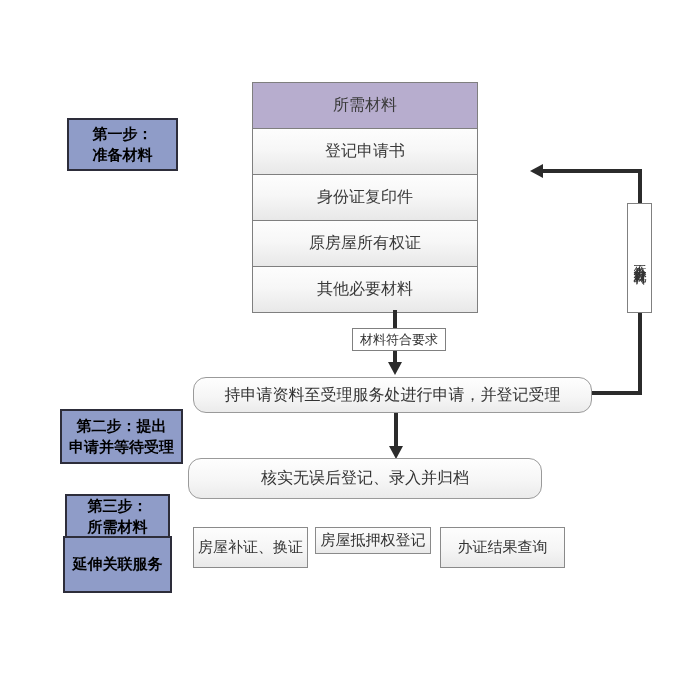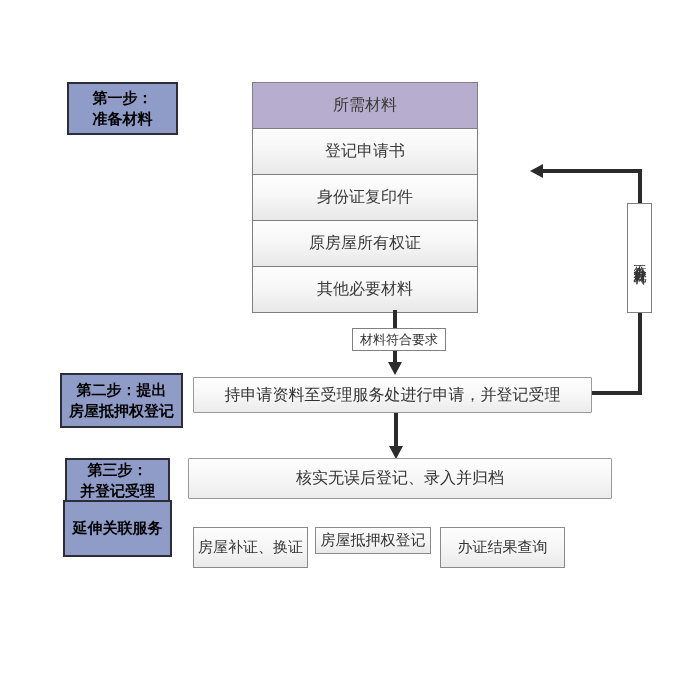--- a/index.html
+++ b/index.html
@@ -10,21 +10,21 @@
   }
   .title{
     position:absolute;left:0;top:26px;width:700px;text-align:center;
     font-size:19px;font-weight:bold;color:#111;letter-spacing:1px;
   }
   
   .step{
     position:absolute;box-sizing:border-box;background:#8f9cc8;
     border:2px solid #2d2d3a;color:#000;font-weight:bold;font-size:15px;
     display:flex;align-items:center;justify-content:center;text-align:center;
-    white-space:pre-line;line-height:1.35;
+    white-space:pre-line;line-height:1.35;margin-top:36px;
   }
   .step1{left:67px;top:82px;width:111px;height:53px;}
   .step2{left:60px;top:373px;width:123px;height:55px;font-size:15px;}
   .step3{left:65px;top:458px;width:105px;height:45px;}
   .step4{left:63px;top:500px;width:109px;height:57px;}
   
   .mat-table{
     position:absolute;left:252px;top:82px;width:226px;box-sizing:border-box;
     border:1px solid #7f7f7f;background:#fff;
   }
@@ -32,27 +32,27 @@
     height:45px;background:#b7adce;display:flex;align-items:center;justify-content:center;
     font-size:16px;color:#3a3a3a;
   }
   .mat-row{
     height:45px;border-top:1px solid #7f7f7f;
     background:linear-gradient(180deg,#fdfdfd 0%,#f7f7f7 45%,#e8e8e8 100%);
     display:flex;align-items:center;justify-content:center;font-size:16px;color:#3a3a3a;
   }
   
   .rbox{
-    position:absolute;box-sizing:border-box;border:1px solid #9a9a9a;border-radius:1px;
+    position:absolute;box-sizing:border-box;border:1px solid #9a9a9a;border-radius:13px;
     background:linear-gradient(180deg,#fefefe 0%,#f6f6f6 55%,#ebebeb 100%);
     display:flex;align-items:center;justify-content:center;font-size:16px;color:#333;
     text-align:center;
   }
   .rbox1{left:193px;top:377px;width:399px;height:36px;}
-  .rbox2{left:188px;top:458px;width:424px;height:41px;}
+  .rbox2{left:188px;top:458px;width:354px;height:41px;}
   
   .svc{
     position:absolute;box-sizing:border-box;border:1px solid #8a8a8a;
     background:linear-gradient(180deg,#fdfdfd 0%,#f5f5f5 55%,#e9e9e9 100%);
     display:flex;align-items:center;justify-content:center;font-size:15px;color:#333;
   }
   .svc1{left:193px;top:527px;width:115px;height:41px;}
   .svc2{left:315px;top:527px;width:116px;height:27px;}
   .svc3{left:440px;top:527px;width:125px;height:41px;}
   
@@ -80,23 +80,23 @@
 </style>
 </head>
 <body>
 
 <div class="canvas">
 
 
   <div class="step step1">第一步：
 准备材料</div>
   <div class="step step2">第二步：提出
-房屋抵押权登记</div>
+申请并等待受理</div>
   <div class="step step3">第三步：
-并登记受理</div>
+所需材料</div>
   <div class="step step4">延伸关联服务</div>
 
   <div class="mat-table">
     <div class="mat-header">所需材料</div>
     <div class="mat-row">登记申请书</div>
     <div class="mat-row">身份证复印件</div>
     <div class="mat-row">原房屋所有权证</div>
     <div class="mat-row">其他必要材料</div>
   </div>
 

